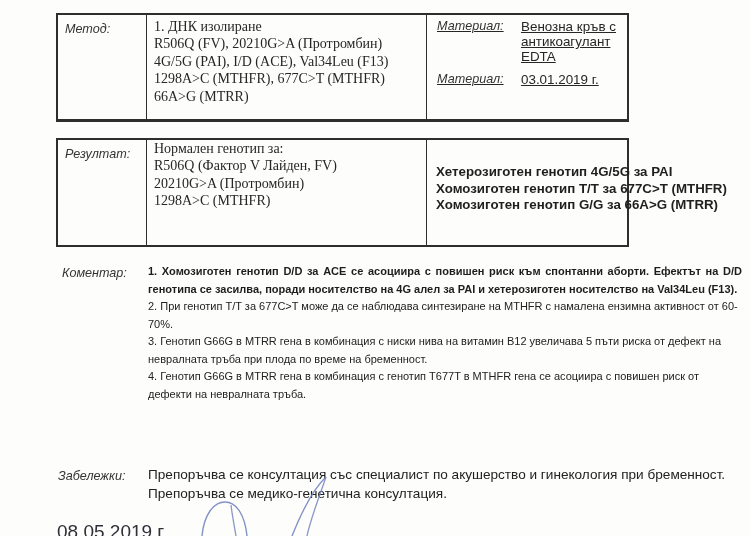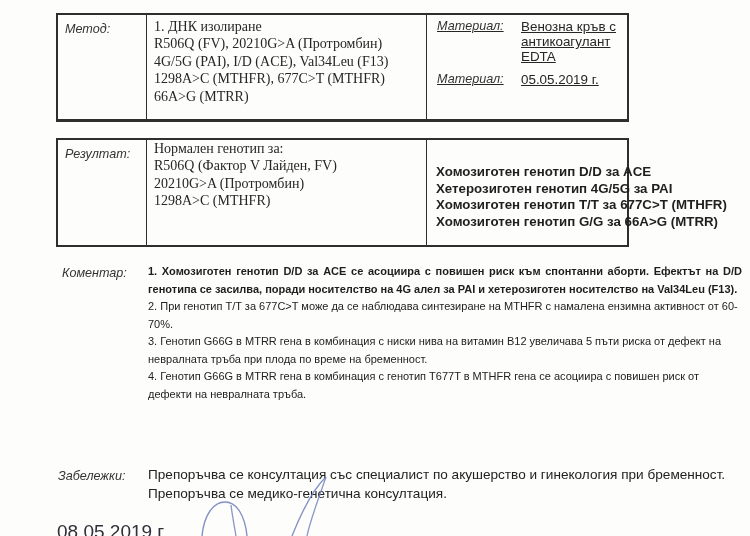--- a/index.html
+++ b/index.html
@@ -77,38 +77,37 @@
       <div class="mline">1298A&gt;C (MTHFR), 677C&gt;T (MTHFR)</div>
       <div class="mline">66A&gt;G (MTRR)</div>
     </div>
     <div class="cell c-right">
       <div class="kv" id="material-row">
         <span class="lbl">Материал:</span>
         <span>Венозна кръв с антикоагулант EDTA</span>
       </div>
       <div class="kv" id="received-row">
         <span class="lbl">Материал:</span>
-        <span>05.05.2019 г.</span>
+        <span>03.01.2019 г.</span>
       </div>
     </div>
   </div>
 
   <div class="tbl" id="result-table">
     <div class="cell c-label">
       <span class="lbl">Резултат:</span>
     </div>
     <div class="cell c-mid rnorm">
       <div class="mline">Нормален генотип за:</div>
       <div class="mline">R506Q (Фактор V  Лайден, FV)</div>
       <div class="mline">20210G&gt;A (Протромбин)</div>
       <div class="mline">1298A&gt;C (MTHFR)</div>
     </div>
     <div class="cell c-right">
       <div class="findings">
-        <div class="mline">Хомозиготен генотип D/D за ACE</div>
         <div class="mline">Хетерозиготен генотип 4G/5G за PAI</div>
         <div class="mline">Хомозиготен генотип T/T за 677C&gt;T (MTHFR)</div>
         <div class="mline">Хомозиготен генотип G/G за 66A&gt;G (MTRR)</div>
       </div>
     </div>
   </div>
 
   <span class="lbl" id="comment-label">Коментар:</span>
   <div id="comment-block">
     <p class="b" id="comment-p1">1. Хомозиготен генотип D/D за ACE се асоциира с повишен риск към спонтанни аборти. Ефектът на D/D генотипа се засилва, поради носителство на 4G алел за PAI и хетерозиготен носителство на Val34Leu (F13).</p>

